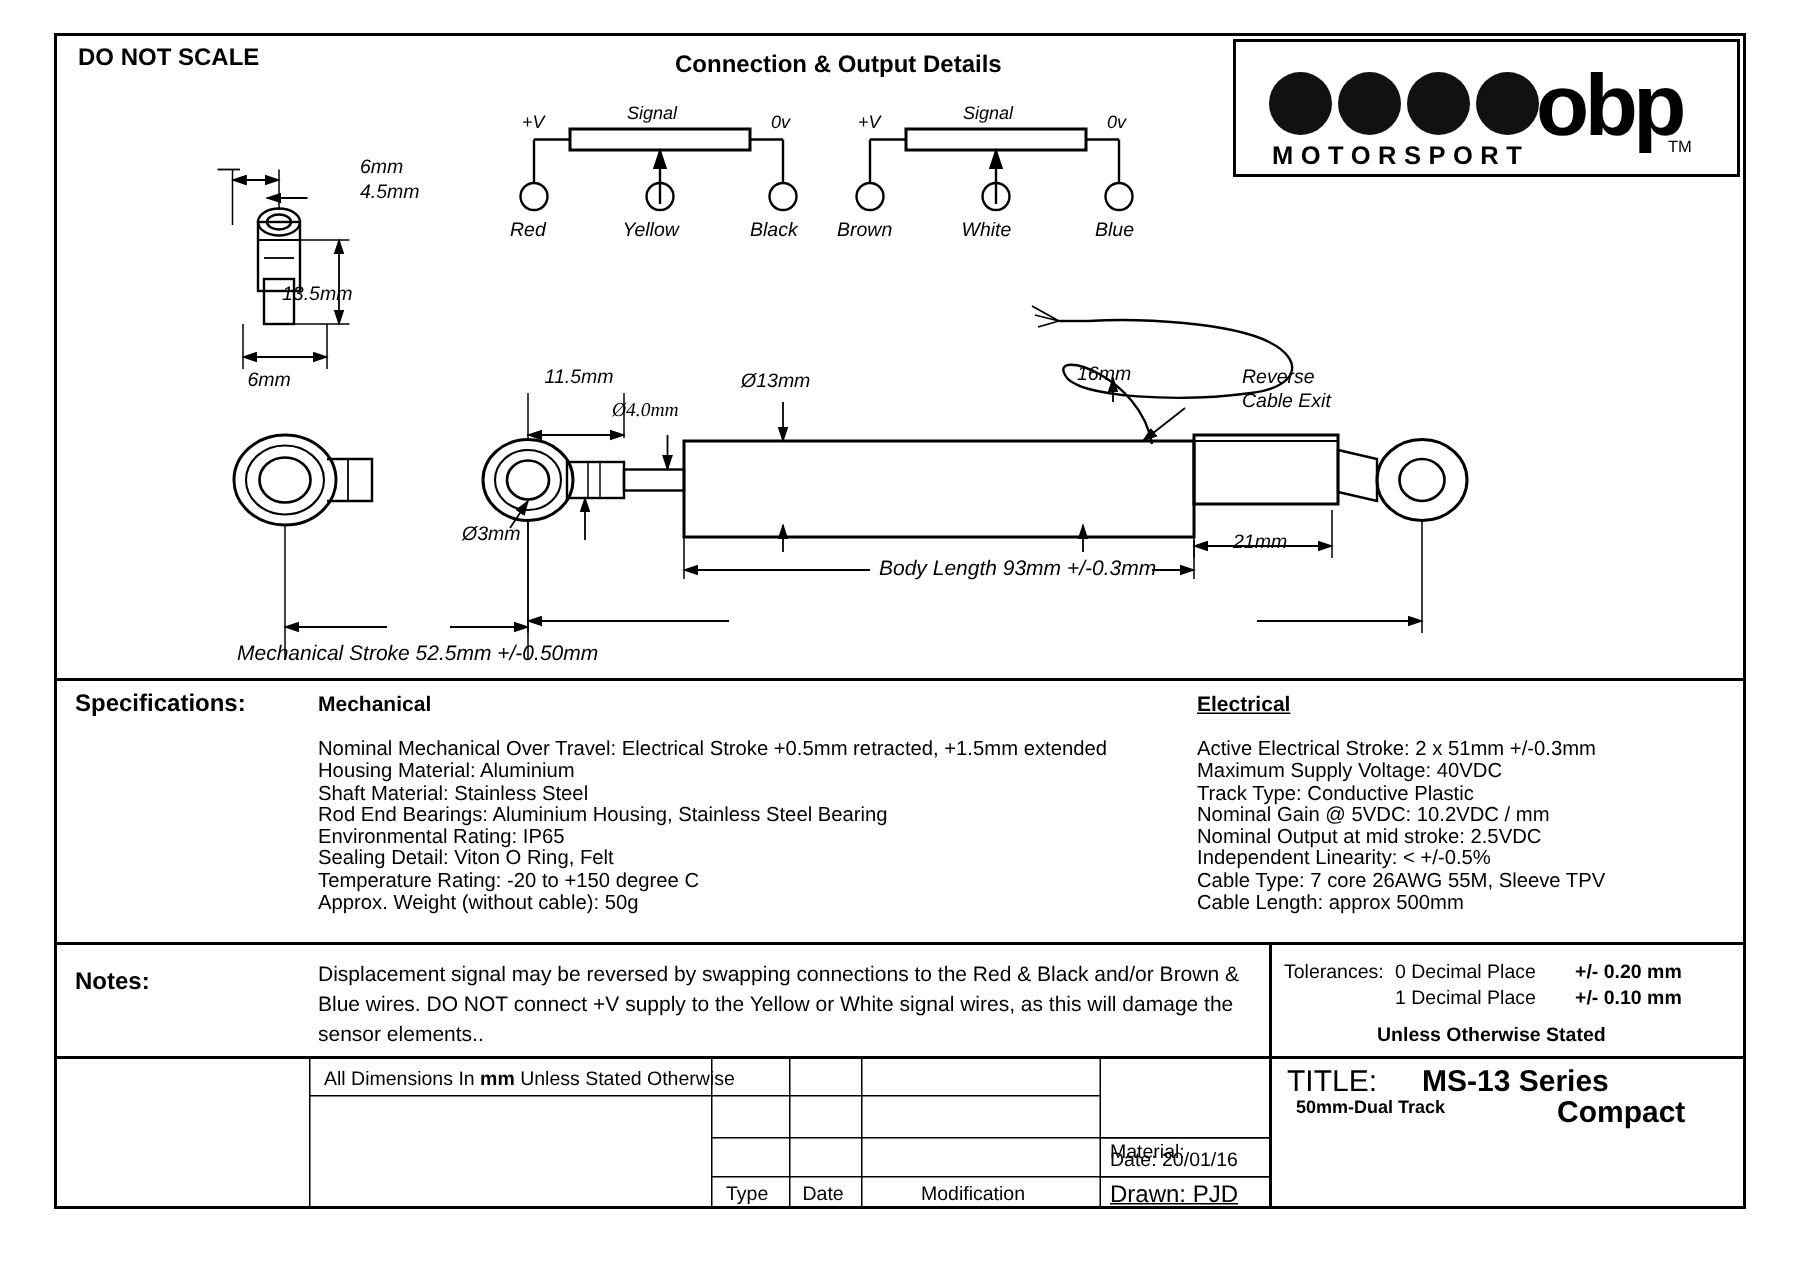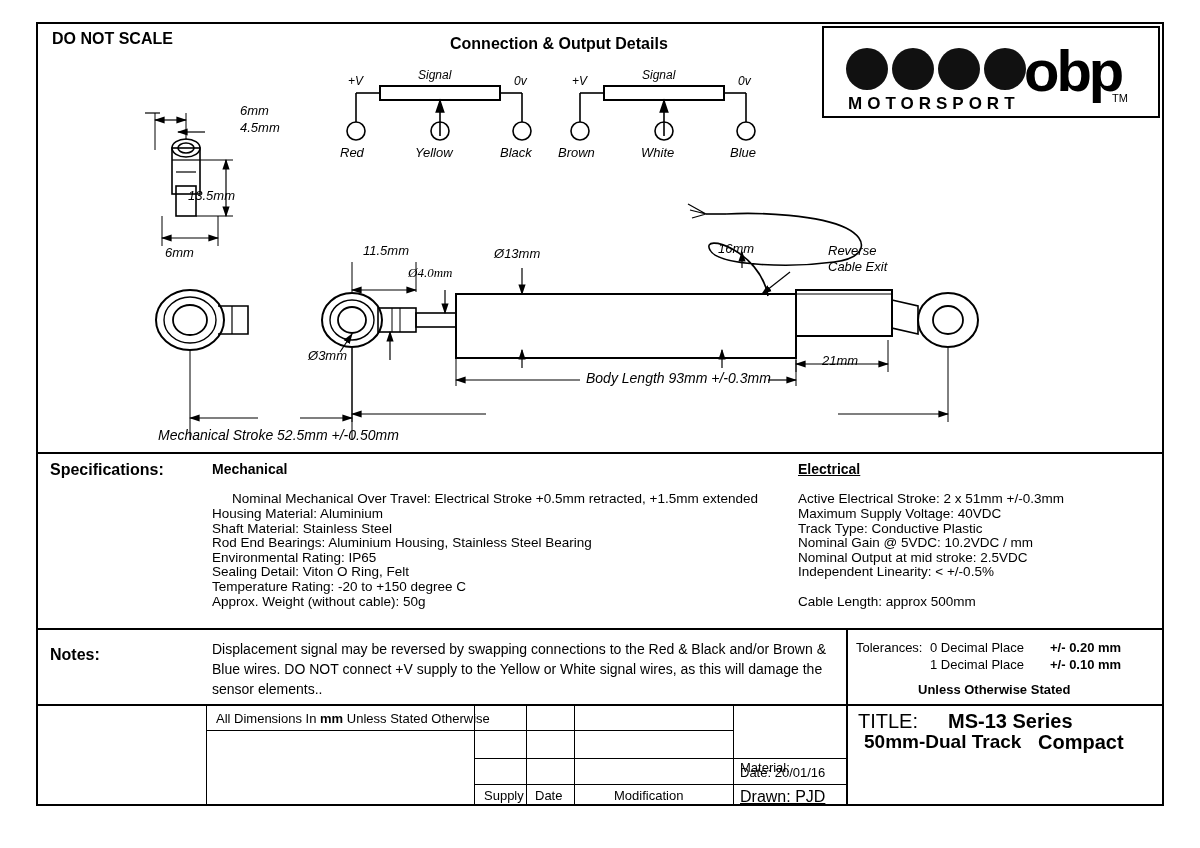--- a/index.html
+++ b/index.html
@@ -209,55 +209,56 @@
   <div class="lbl it" style="left:718px;top:241px;font-size:13px;">16mm</div>
   <div class="lbl it" style="left:828px;top:243px;font-size:13px;line-height:16px;">Reverse<br>Cable Exit</div>
   <div class="lbl it" style="left:822px;top:353px;font-size:13px;">21mm</div>
   <div class="lbl it" style="left:586px;top:370px;font-size:14px;">Body Length 93mm +/-0.3mm</div>
   <div class="lbl it" style="left:158px;top:427px;font-size:14px;">Mechanical Stroke 52.5mm +/-0.50mm</div>
 
   <div class="lbl bold" style="left:50px;top:461px;font-size:16px;">Specifications:</div>
   <div class="lbl bold" style="left:212px;top:461px;font-size:14px;">Mechanical</div>
   <div class="lbl bold" style="left:798px;top:461px;font-size:14px;text-decoration:underline;">Electrical</div>
 
-  <div class="lbl spec-txt" style="left:212px;top:491px;margin-left:20px;">Nominal Mechanical Over Travel:  Electrical Stroke  +0.5mm retracted, +1.5mm extended</div>
+  <div class="lbl spec-txt" style="left:212px;top:491px;">Nominal Mechanical Over Travel:  Electrical Stroke  +0.5mm retracted, +1.5mm extended</div>
   <div class="lbl spec-txt" style="left:212px;top:506px;">Housing Material:  Aluminium</div>
   <div class="lbl spec-txt" style="left:212px;top:521px;">Shaft Material:  Stainless Steel</div>
   <div class="lbl spec-txt" style="left:212px;top:535px;">Rod End Bearings:  Aluminium Housing, Stainless Steel Bearing</div>
   <div class="lbl spec-txt" style="left:212px;top:550px;">Environmental Rating:  IP65</div>
   <div class="lbl spec-txt" style="left:212px;top:564px;">Sealing Detail:  Viton O Ring, Felt</div>
   <div class="lbl spec-txt" style="left:212px;top:579px;">Temperature Rating:  -20 to +150 degree C</div>
   <div class="lbl spec-txt" style="left:212px;top:594px;">Approx. Weight (without cable):  50g</div>
 
   <div class="lbl spec-txt" style="left:798px;top:491px;">Active Electrical Stroke:  2 x 51mm +/-0.3mm</div>
   <div class="lbl spec-txt" style="left:798px;top:506px;text-align:right;">Maximum Supply Voltage:  40VDC</div>
   <div class="lbl spec-txt" style="left:798px;top:521px;">Track Type:  Conductive Plastic</div>
   <div class="lbl spec-txt" style="left:798px;top:535px;">Nominal Gain @ 5VDC:  10.2VDC / mm</div>
   <div class="lbl spec-txt" style="left:798px;top:550px;">Nominal Output at mid stroke: 2.5VDC</div>
   <div class="lbl spec-txt" style="left:798px;top:564px;">Independent Linearity:  &lt; +/-0.5%</div>
+  <div class="lbl spec-txt" style="left:798px;top:579px;">Cable Type:  7 core 26AWG 55M, Sleeve TPV</div>
   <div class="lbl spec-txt" style="left:798px;top:594px;">Cable Length:  approx 500mm</div>
 
   <div class="lbl bold" style="left:50px;top:646px;font-size:16px;">Notes:</div>
   <div class="note-txt" style="position:absolute;left:212px;top:639px;width:622px;">Displacement signal may be reversed by swapping connections to the Red &amp; Black and/or Brown &amp; Blue wires. DO NOT connect +V supply to the Yellow or White signal wires, as this will damage the sensor elements..</div>
 
   <div class="lbl" style="left:856px;top:640px;font-size:13px;">Tolerances:</div>
   <div class="lbl" style="left:930px;top:640px;font-size:13px;">0 Decimal Place</div>
   <div class="lbl bold" style="left:1050px;top:640px;font-size:13px;">+/- 0.20 mm</div>
   <div class="lbl" style="left:930px;top:657px;font-size:13px;">1 Decimal Place</div>
   <div class="lbl bold" style="left:1050px;top:657px;font-size:13px;">+/- 0.10 mm</div>
   <div class="lbl bold" style="left:918px;top:682px;font-size:13px;">Unless Otherwise Stated</div>
 
   <div class="lbl" style="left:216px;top:711px;font-size:13px;">
     <span>All Dimensions In </span><span class="bold">mm</span><span> Unless Stated Otherwise</span>
   </div>
   <div class="lbl" style="left:740px;top:712px;font-size:13px;margin-top:48px;">Material:</div>
   <div class="lbl" style="left:740px;top:765px;font-size:13px;">Date: 20/01/16</div>
-  <div class="lbl" style="left:484px;top:788px;font-size:13px;">Supply</div>
+  <div class="lbl" style="left:484px;top:788px;font-size:13px;">Type</div>
   <div class="lbl" style="left:535px;top:788px;font-size:13px;">Date</div>
   <div class="lbl" style="left:614px;top:788px;font-size:13px;">Modification</div>
   <div class="lbl" style="left:740px;top:788px;font-size:16px;text-decoration:underline;">Drawn:  PJD</div>
 
   <div class="lbl" style="left:858px;top:710px;font-size:20px;">TITLE:</div>
   <div class="lbl bold" style="left:948px;top:710px;font-size:20px;">MS-13 Series</div>
-  <div class="lbl bold" style="left:864px;top:731px;font-size:19px;">50mm-Dual Track</div>
+  <div class="lbl bold" style="left:864px;top:731px;font-size:12px;">50mm-Dual Track</div>
   <div class="lbl bold" style="left:1038px;top:731px;font-size:20px;">Compact</div>
 
 </div>
 
 </body></html>

